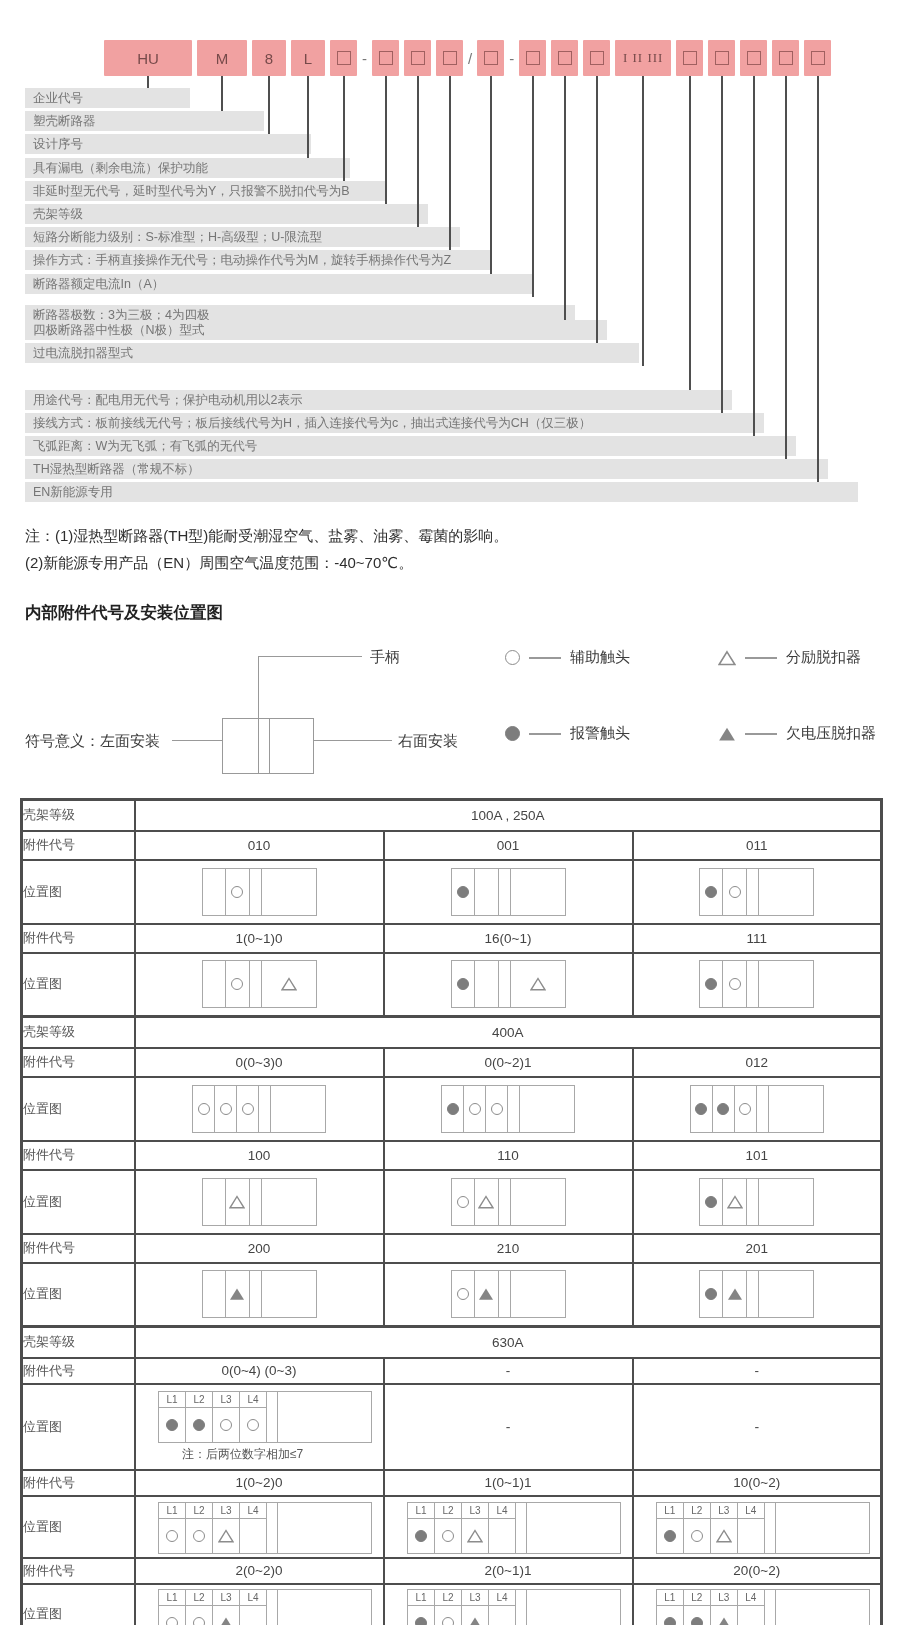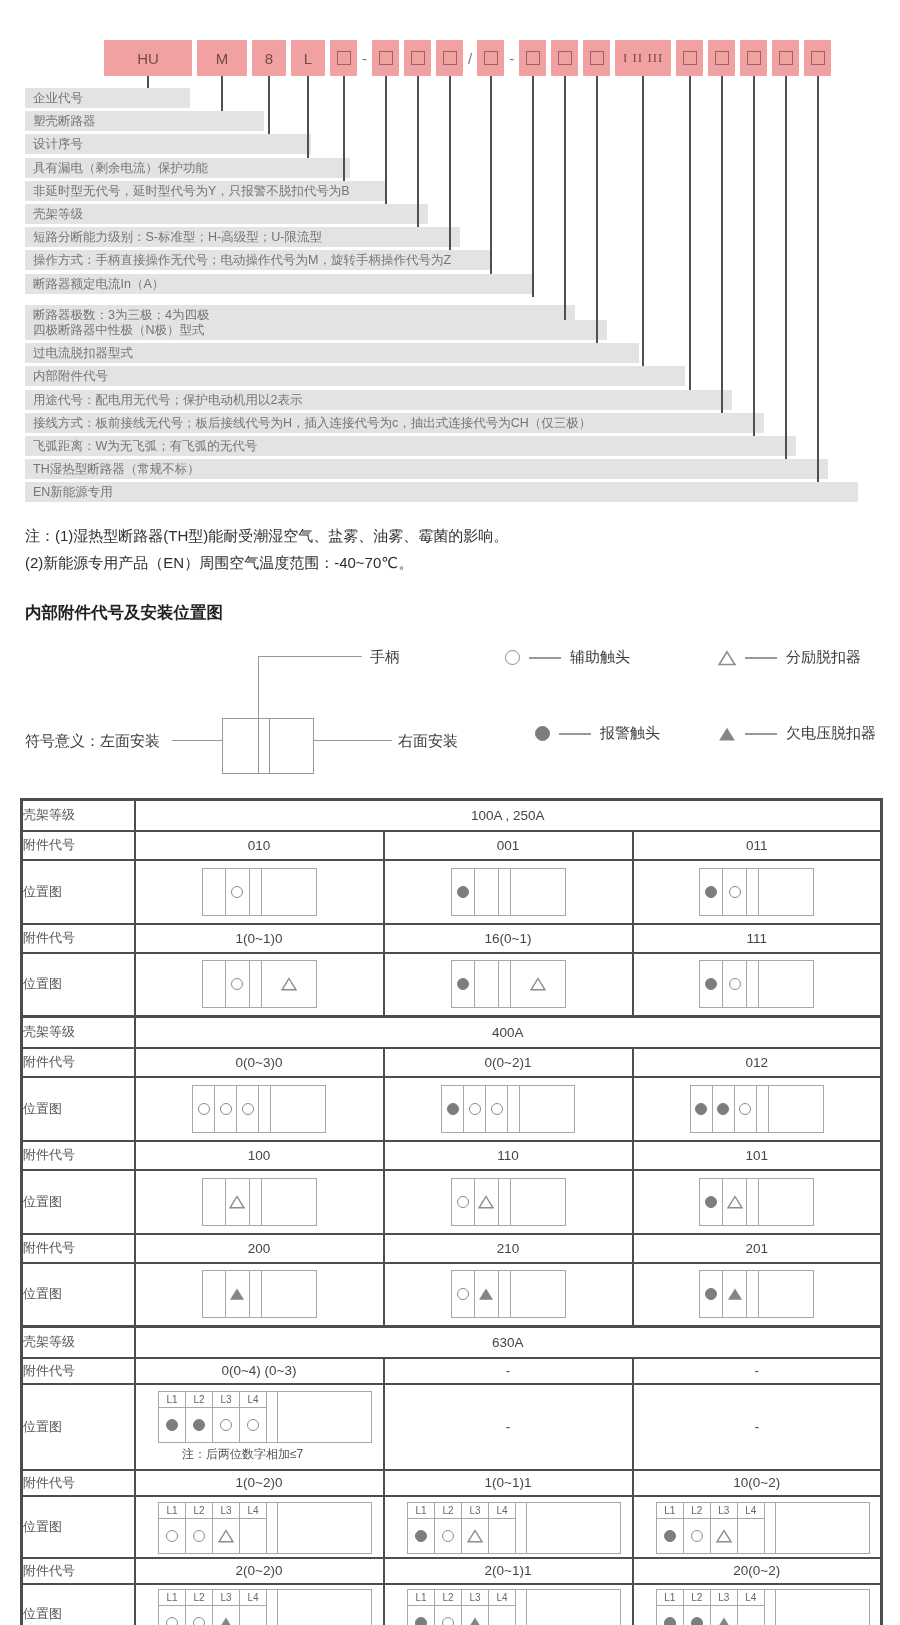--- a/index.html
+++ b/index.html
@@ -132,21 +132,20 @@
       <div class="meaning-bar" style="top: 250.4px; width: 466.5px;">操作方式：手柄直接操作无代号；电动操作代号为M，旋转手柄操作代号为Z</div>
       <div class="vline" style="left: 489.5px; top: 76px; height: 197.6px;"></div>
       <div class="meaning-bar" style="top: 273.6px; width: 507.5px;">断路器额定电流In（A）</div>
       <div class="vline" style="left: 531.5px; top: 76px; height: 220.8px;"></div>
       <div class="meaning-bar" style="top: 305px; width: 549.5px;">断路器极数：3为三极；4为四极</div>
       <div class="vline" style="left: 563.5px; top: 76px; height: 244px;"></div>
       <div class="meaning-bar" style="top: 320px; width: 581.5px;">四极断路器中性极（N极）型式</div>
       <div class="vline" style="left: 595.5px; top: 76px; height: 267.2px;"></div>
       <div class="meaning-bar" style="top: 343.2px; width: 613.5px;">过电流脱扣器型式</div>
       <div class="vline" style="left: 642px; top: 76px; height: 290.4px;"></div>
-      <div class="meaning-bar" style="top: 366.4px; width: 660px;">内部附件代号</div>
       <div class="vline" style="left: 688.5px; top: 76px; height: 313.6px;"></div>
       <div class="meaning-bar" style="top: 389.6px; width: 706.5px;">用途代号：配电用无代号；保护电动机用以2表示</div>
       <div class="vline" style="left: 720.5px; top: 76px; height: 336.8px;"></div>
       <div class="meaning-bar" style="top: 412.8px; width: 738.5px;">接线方式：板前接线无代号；板后接线代号为H，插入连接代号为c，抽出式连接代号为CH（仅三极）</div>
       <div class="vline" style="left: 752.5px; top: 76px; height: 360px;"></div>
       <div class="meaning-bar" style="top: 436px; width: 770.5px;">飞弧距离：W为无飞弧；有飞弧的无代号</div>
       <div class="vline" style="left: 784.5px; top: 76px; height: 383.2px;"></div>
       <div class="meaning-bar" style="top: 459.2px; width: 802.5px;">TH湿热型断路器（常规不标）</div>
       <div class="vline" style="left: 816.5px; top: 76px; height: 406.4px;"></div>
       <div class="meaning-bar" style="top: 482.4px; width: 833px;">EN新能源专用</div>
@@ -176,21 +175,21 @@
           <span class="dash-line"></span>
           <span class="lbl">辅助触头</span>
         </div>
         <div class="legend-item" style="left: 718px; top: 16px;">
           <svg width="18" height="16" viewBox="0 0 16 14">
             <polygon points="8,1.5 15,12.8 1,12.8" fill="none" stroke="#8c8c8c" stroke-width="1.4"></polygon>
           </svg>
           <span class="dash-line"></span>
           <span class="lbl">分励脱扣器</span>
         </div>
-        <div class="legend-item" style="left: 535px; top: 92px;">
+        <div class="legend-item" style="left: 505px; top: 92px;">
           <span class="sym-circle filled big"></span>
           <span class="dash-line"></span>
           <span class="lbl">报警触头</span>
         </div>
         <div class="legend-item" style="left: 718px; top: 92px;">
           <svg width="18" height="16" viewBox="0 0 16 14">
             <polygon points="8,1.5 15,12.8 1,12.8" fill="#858585" stroke="none"></polygon>
           </svg>
           <span class="dash-line"></span>
           <span class="lbl">欠电压脱扣器</span>

